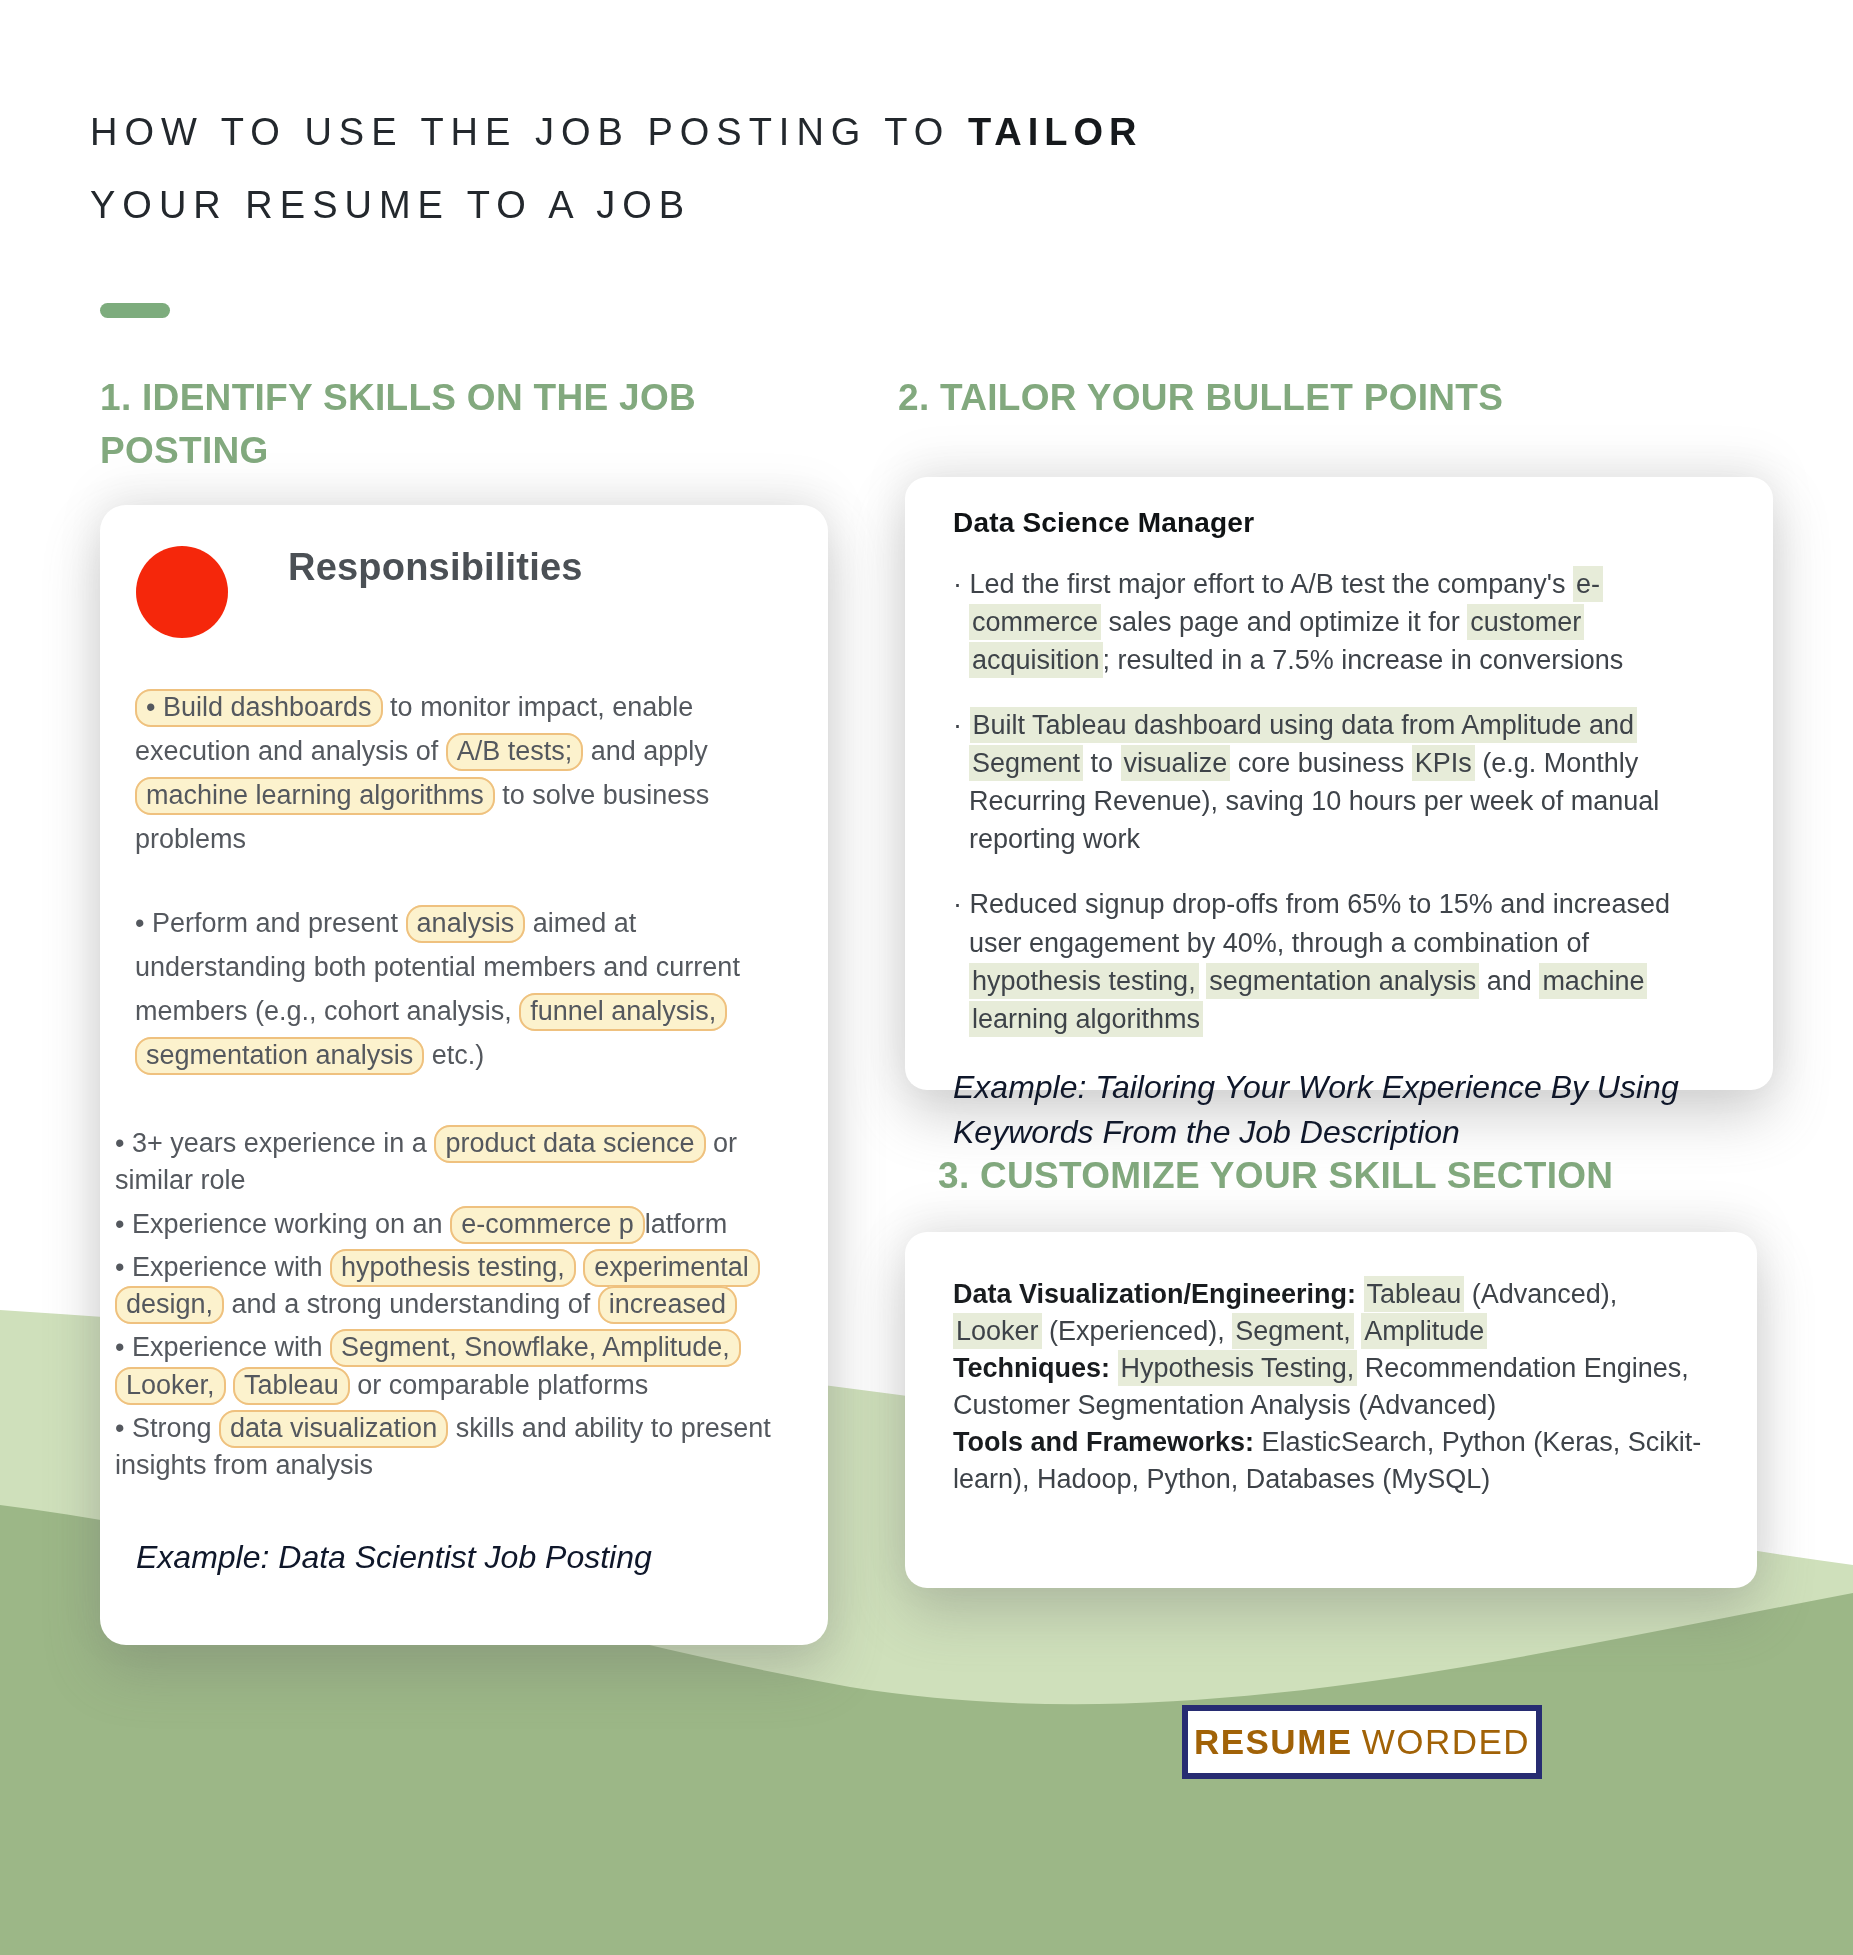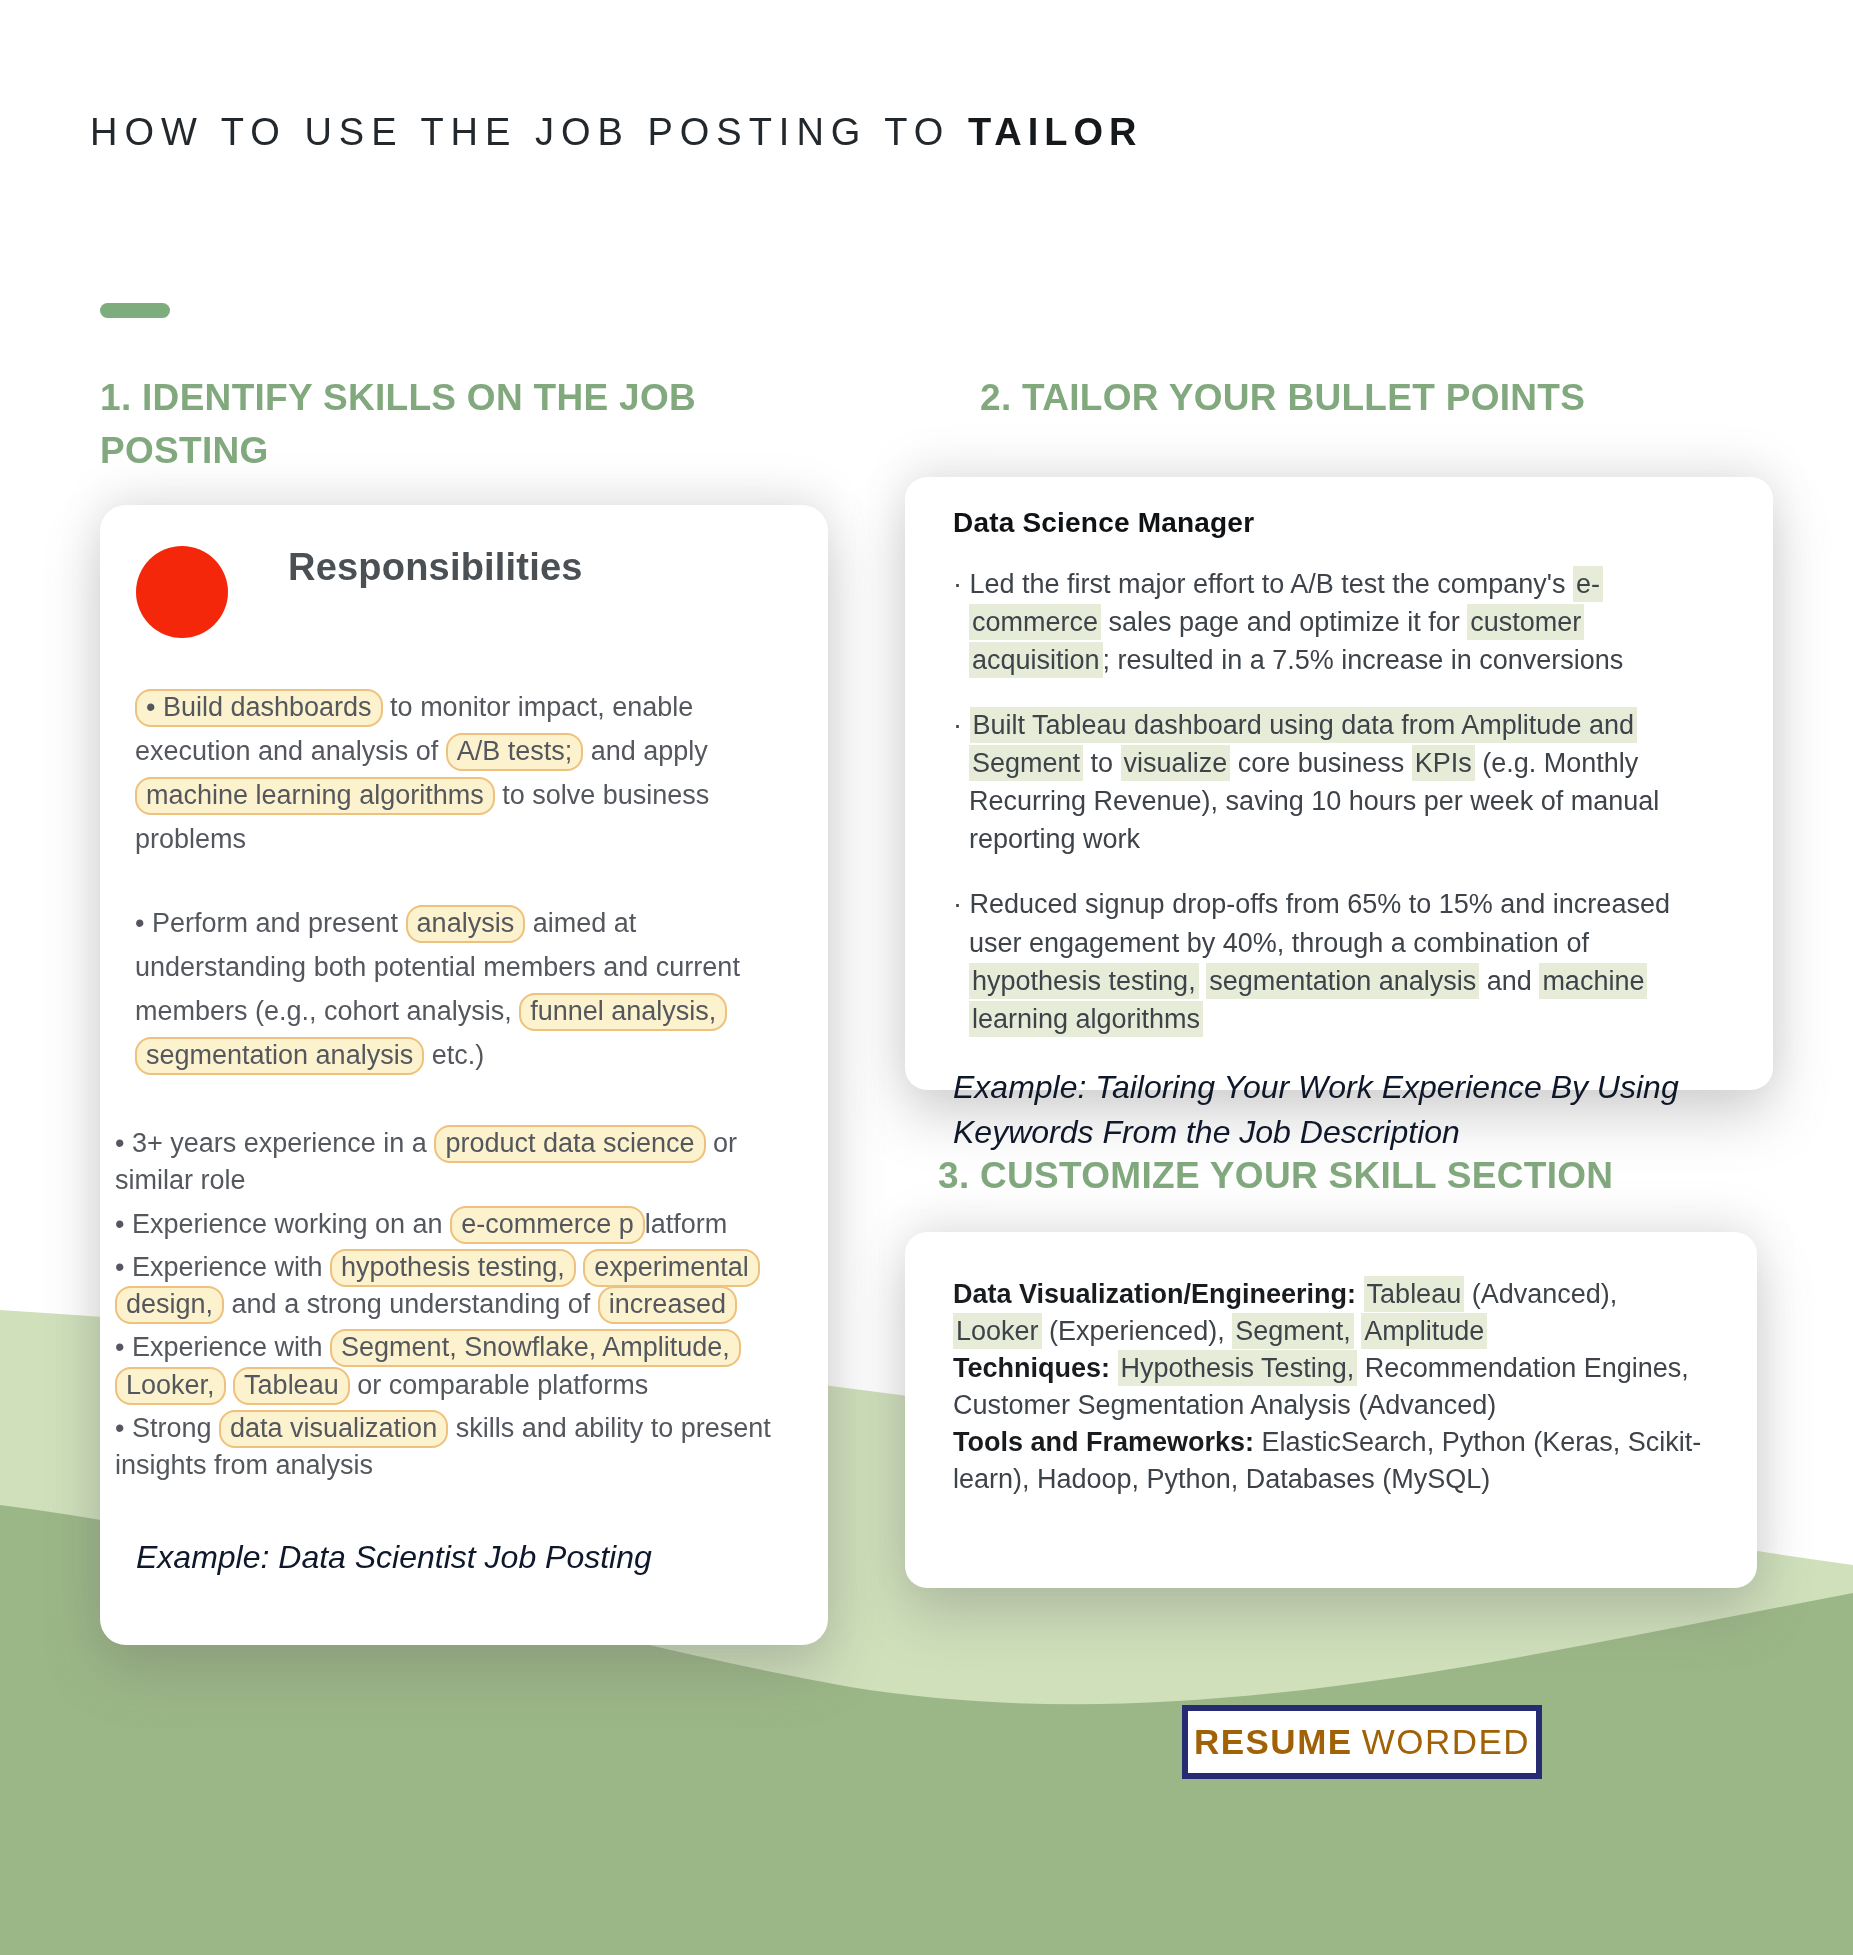--- a/index.html
+++ b/index.html
@@ -12,21 +12,21 @@
   
   .title{position:absolute;left:90px;top:96px;font-size:38px;letter-spacing:7px;
     color:#23282d;line-height:1.92;font-weight:400;white-space:nowrap;}
   .title b{font-weight:700;letter-spacing:6px;color:#16191c;}
 
   .dash{position:absolute;left:100px;top:303px;width:70px;height:15px;border-radius:8px;background:#7dac7d;}
 
   .sec-head{position:absolute;margin:0;font-size:37px;font-weight:700;color:#82a97e;
     line-height:1.42;letter-spacing:.3px;}
   #h1{left:100px;top:372px;width:640px;}
-  #h2{left:980px;top:372px;width:760px;}
+  #h2{left:898px;top:372px;width:760px;}
   #h3{left:938px;top:1150px;width:820px;}
 
   .card{position:absolute;background:#ffffff;box-sizing:border-box;
     box-shadow:0 26px 55px rgba(105,105,105,.30), 0 -14px 42px rgba(125,125,125,.14);}
 
   
   #card1{left:100px;top:505px;width:728px;height:1140px;border-radius:26px;padding:0 30px 0 15px;}
   .group-row{display:flex;gap:60px;margin-left:21px;}
   .group-row.g1{padding-top:41px;}
   .group-row.g2{margin-top:56px;}
@@ -70,20 +70,21 @@
 
 <div class="canvas">
 
   <svg class="bg-waves" viewBox="0 0 1853 760" preserveAspectRatio="none" aria-hidden="true">
     <path fill="#cfe0bb" d="M0,115 C300,135 600,160 900,200 C1250,250 1550,330 1853,370 L1853,760 L0,760 Z"></path>
     <path fill="#9cb787" d="M0,310 C280,345 560,440 850,492 C1180,545 1500,465 1853,398 L1853,760 L0,760 Z"></path>
   </svg>
 
   <div class="title">
     <div><span>HOW TO USE THE JOB POSTING TO </span><b>TAILOR</b></div>
+    <div>YOUR RESUME TO A JOB</div>
   </div>
 
   <div class="dash"></div>
 
   <h2 id="h1" class="sec-head">1. IDENTIFY SKILLS ON THE JOB POSTING</h2>
   <h2 id="h2" class="sec-head">2. TAILOR YOUR BULLET POINTS</h2>
   <h2 id="h3" class="sec-head">3. CUSTOMIZE YOUR SKILL SECTION</h2>
 
   <div id="card1" class="card">
     <div class="group-row g1">

